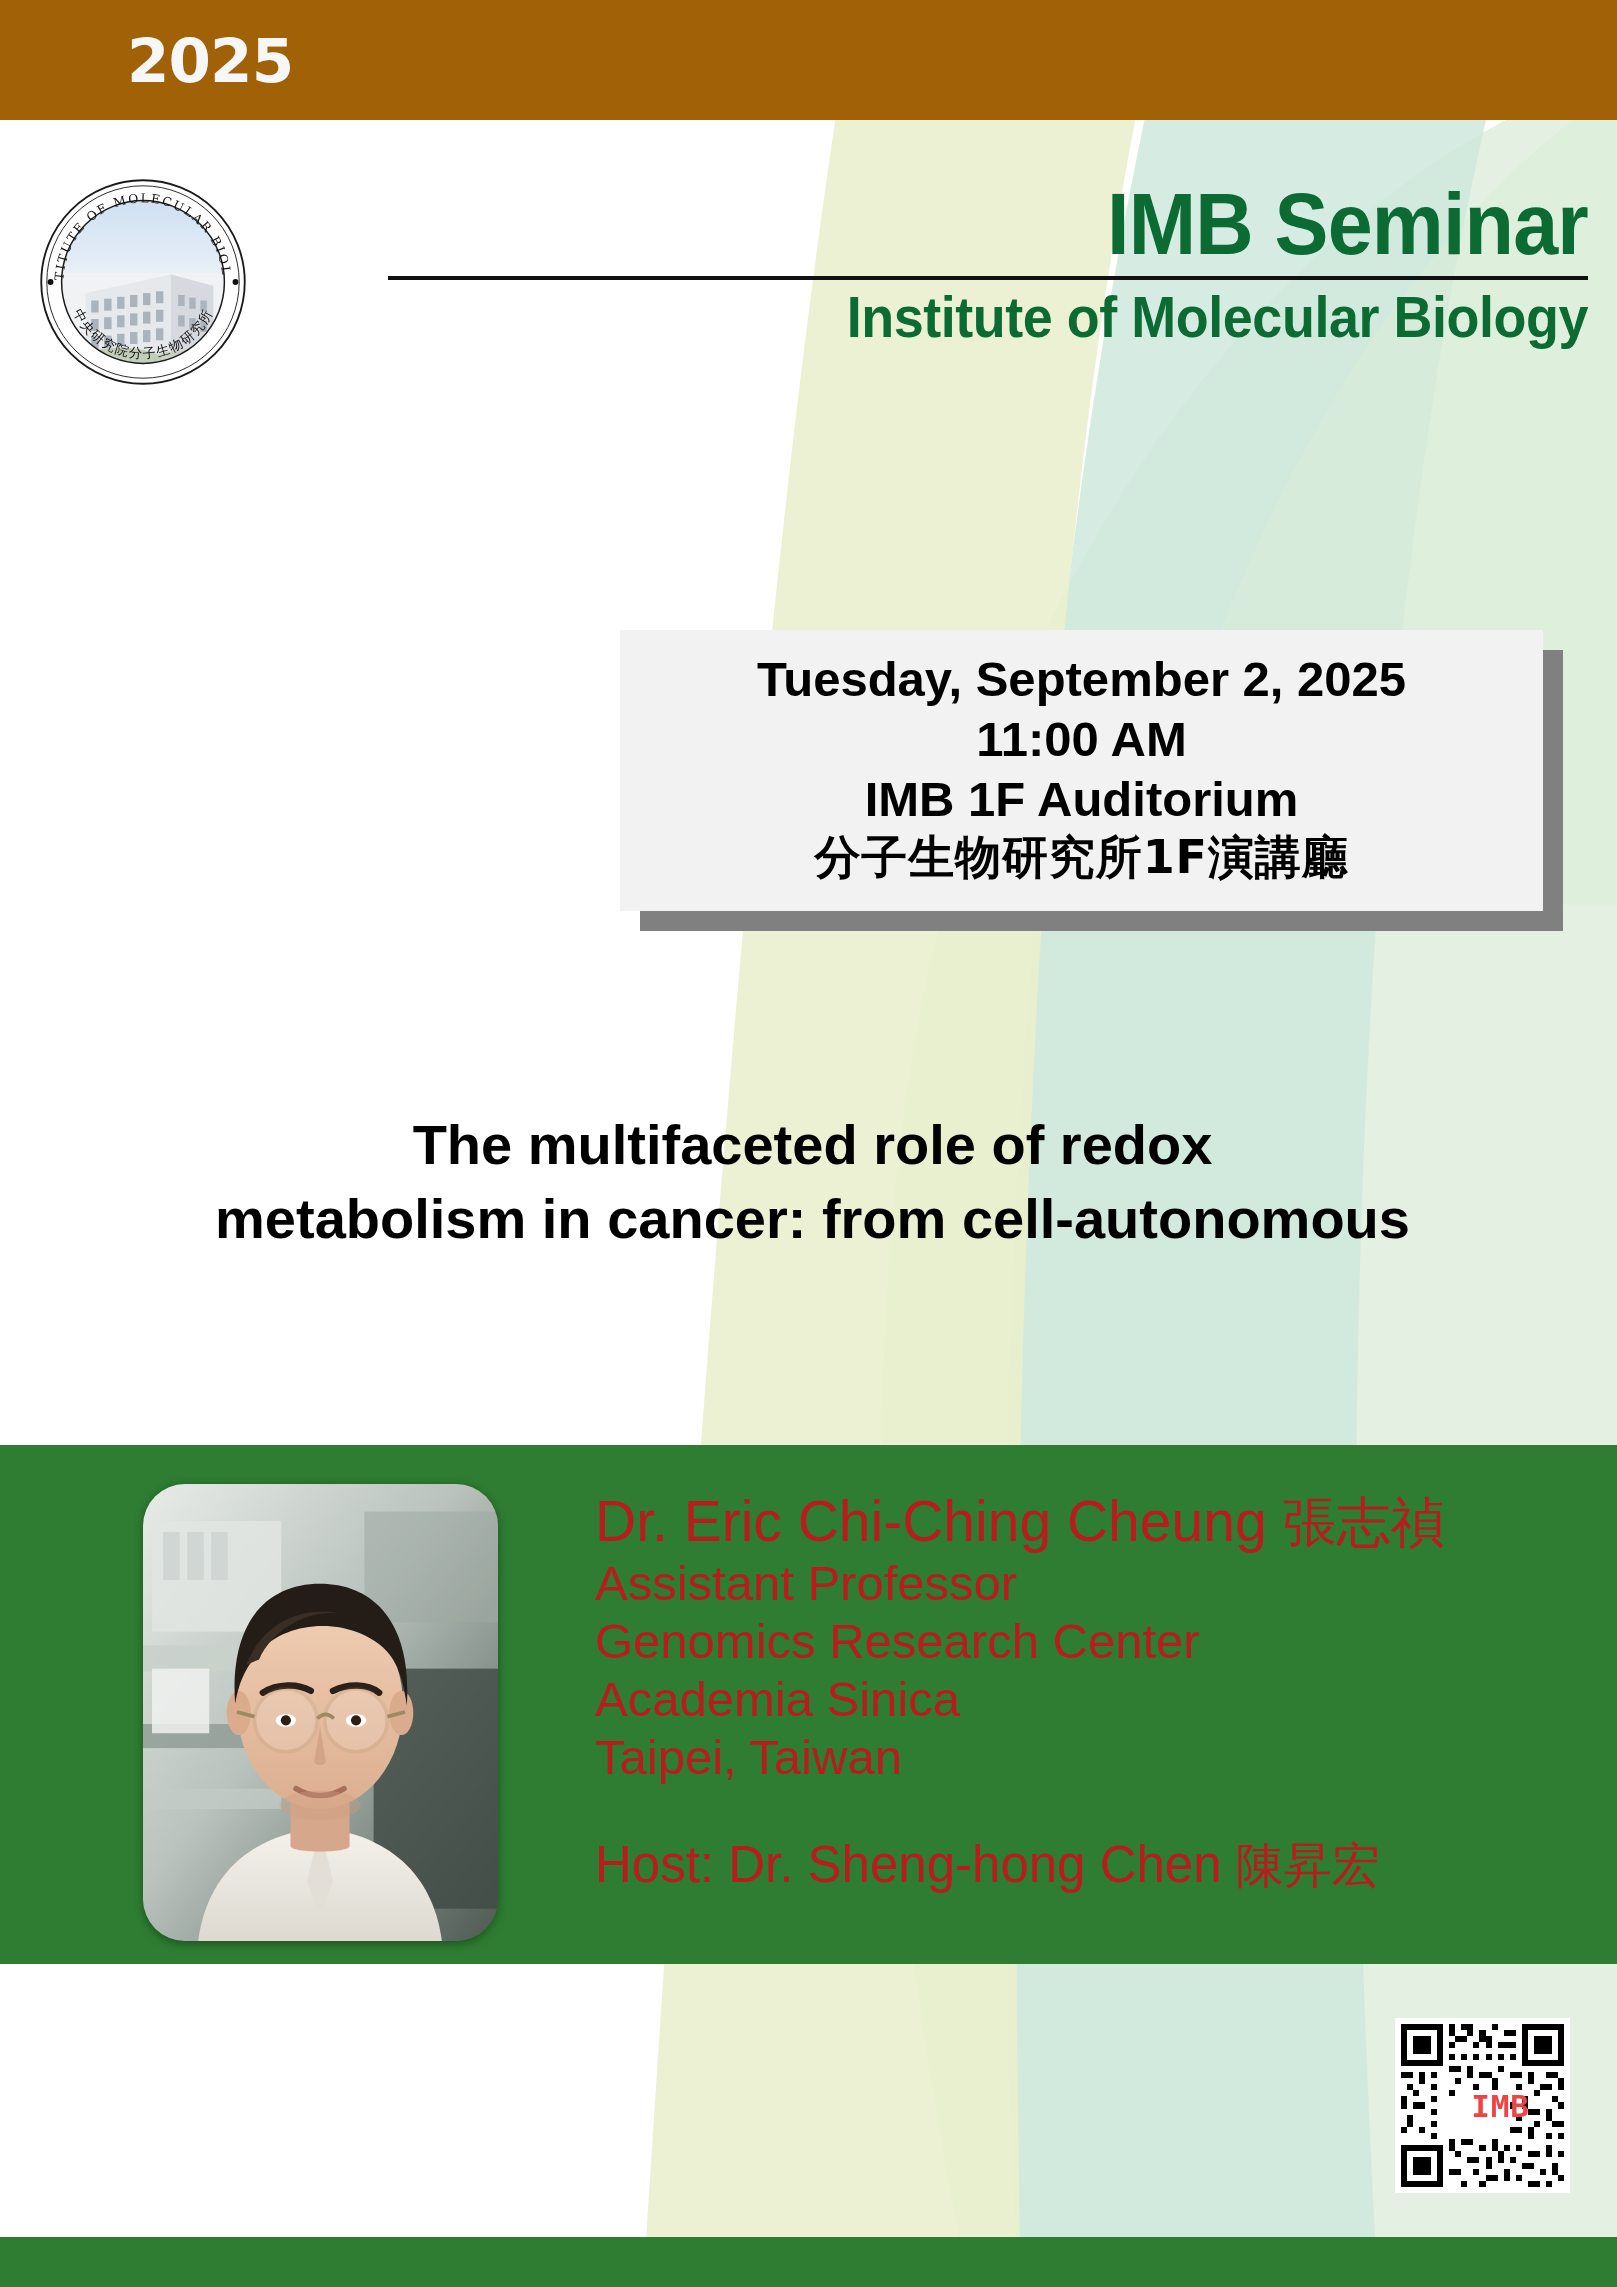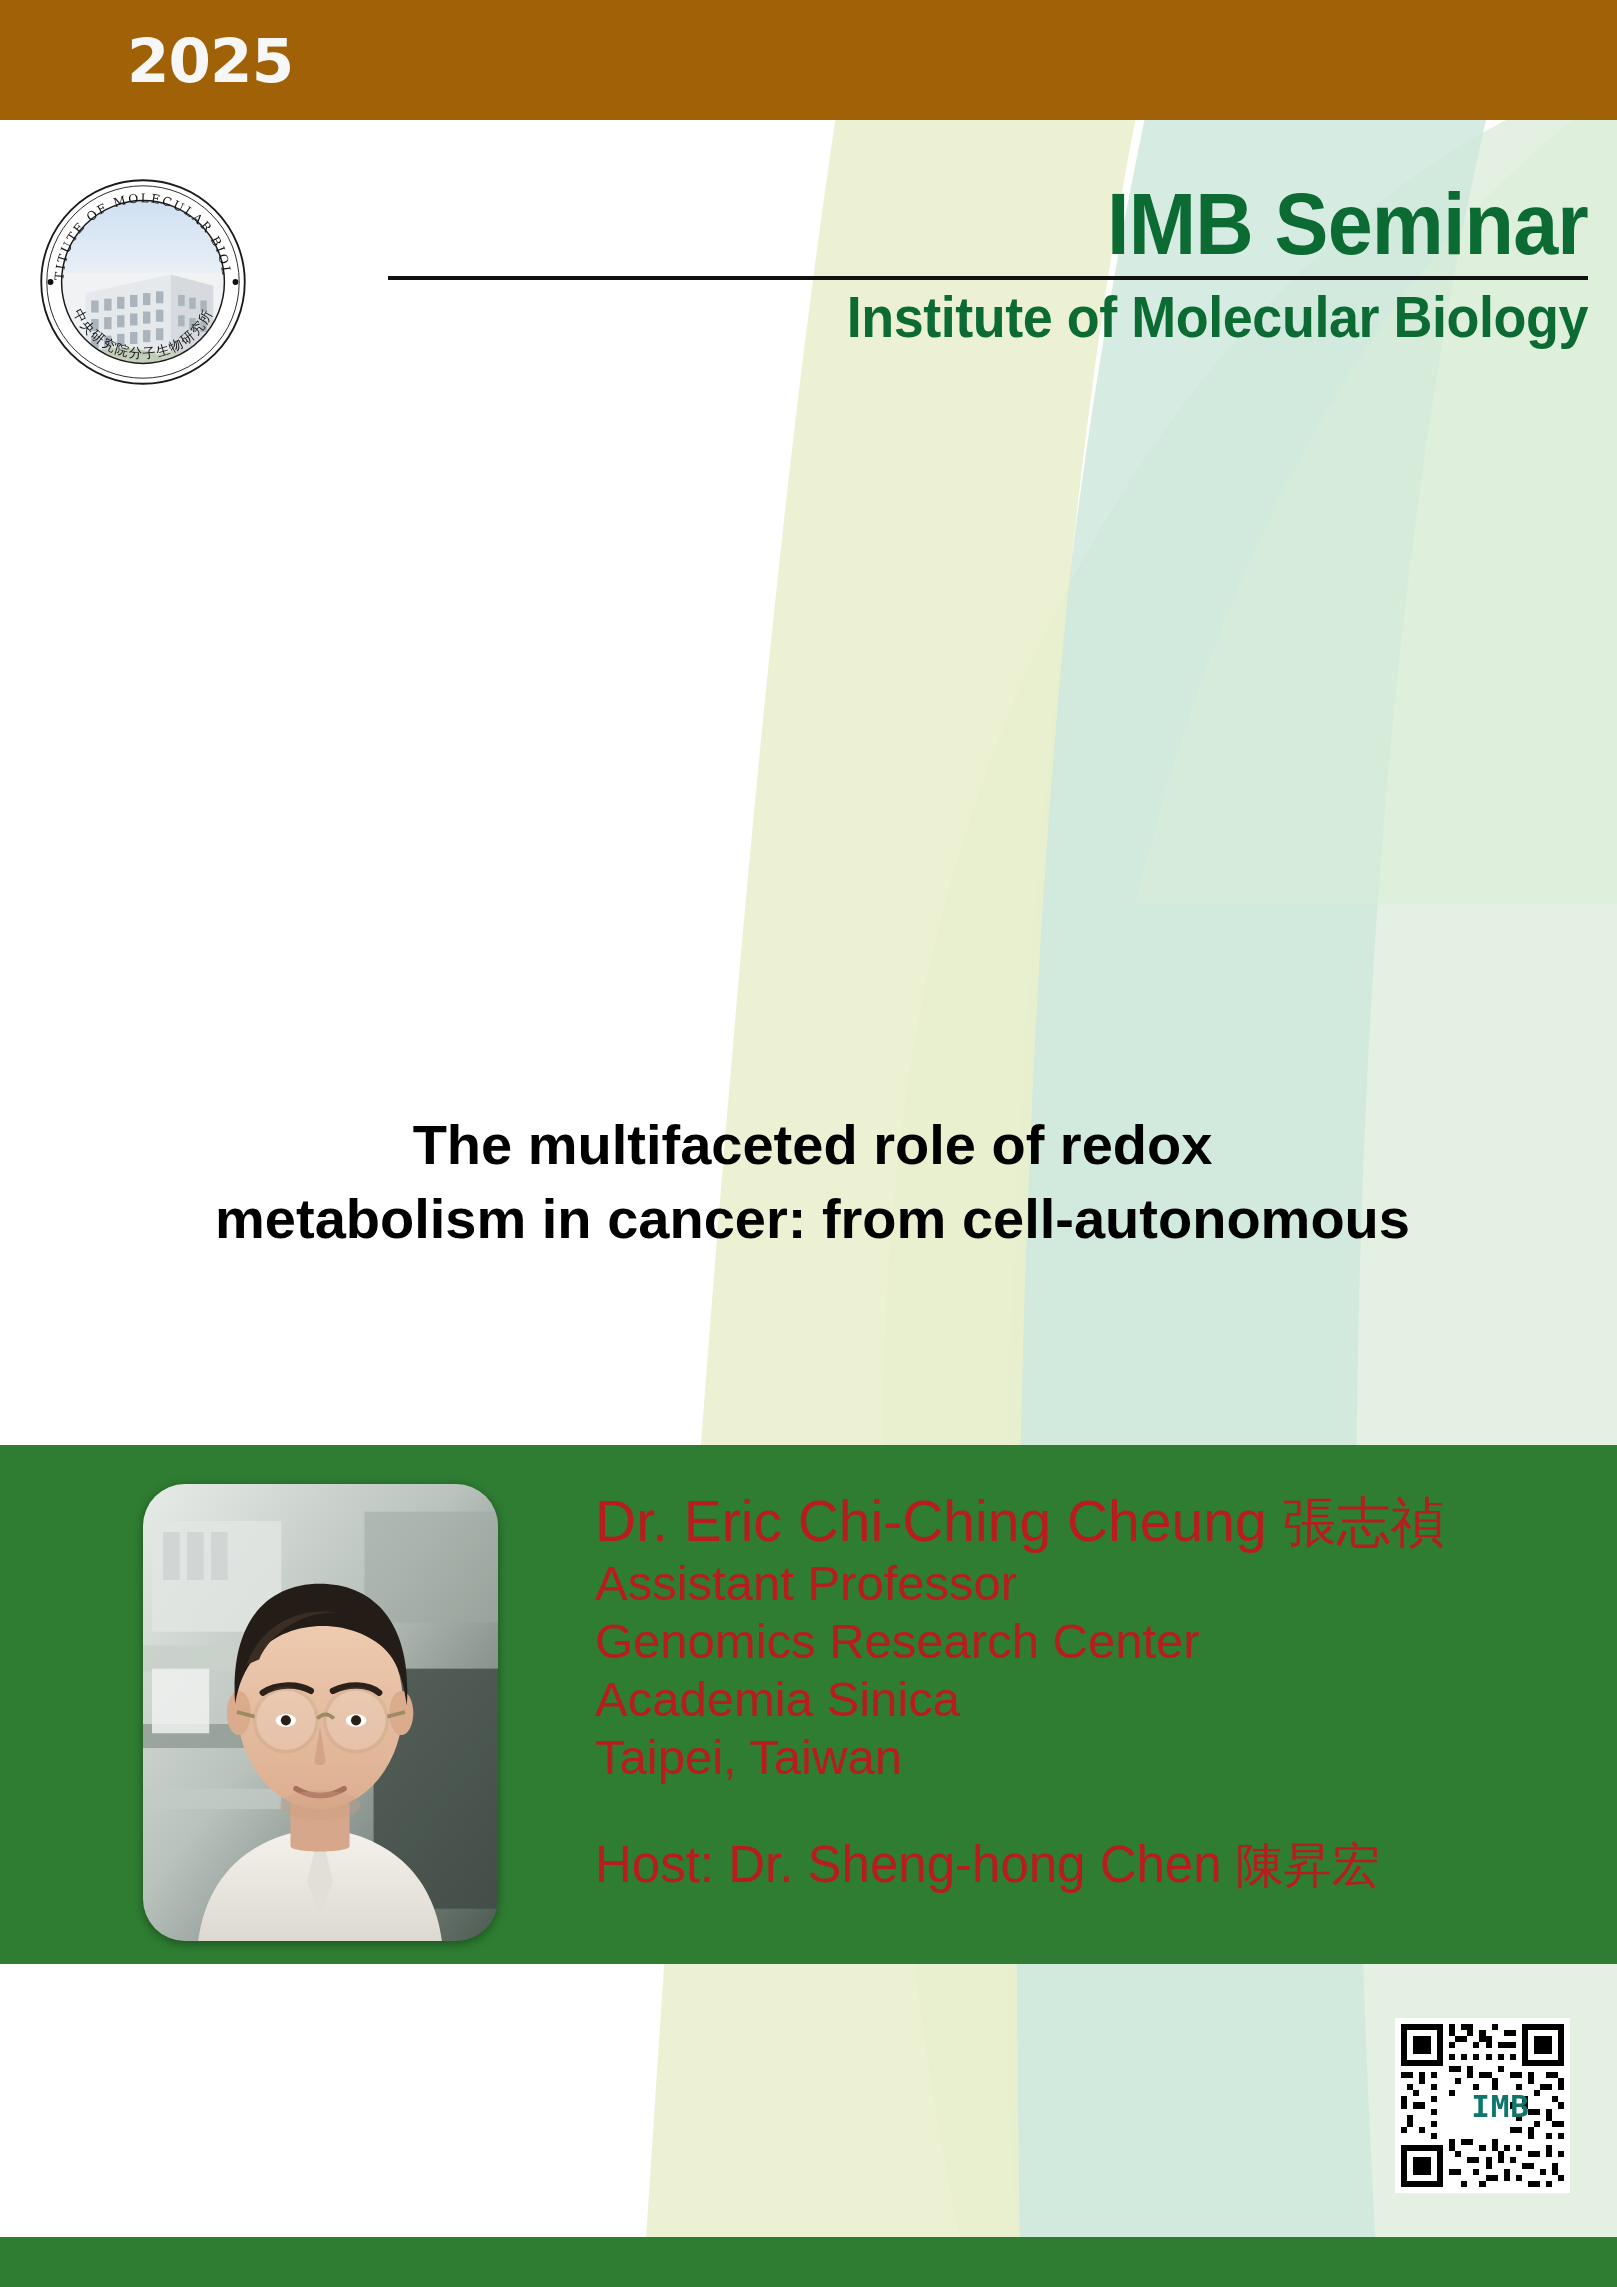--- a/index.html
+++ b/index.html
@@ -226,21 +226,21 @@
     background: #ffffff;
     z-index: 7;
   }
   .qr svg { display: block; width: 100%; height: 100%; }
   .qr-label {
     position: absolute;
     left: 0; right: 0;
     top: 50%;
     transform: translateY(-50%);
     text-align: center;
-    color: #0f766e;
+    color: #ef4444;
     font-size: 31px;
     font-weight: bold;
     font-family: "DejaVu Sans Mono", monospace;
     letter-spacing: 0.9px;
     pointer-events: none;
     padding-left: 36px;
   }
 
   
   .bottombar {
@@ -344,20 +344,29 @@
       <circle cx="220" cy="120" r="3.2" fill="#111111"></circle>
     </svg>
   </div>
 
   <div class="header-block">
     <div class="imb-seminar">IMB Seminar</div>
     <div class="header-rule"></div>
     <div class="imb-institute">Institute of Molecular Biology</div>
   </div>
 
+  <div class="datebox-wrap">
+    <div class="datebox-shadow"></div>
+    <div class="datebox">
+      <div>Tuesday, September 2, 2025</div>
+      <div>11:00 AM</div>
+      <div>IMB 1F Auditorium</div>
+      <div class="cjk">分子生物研究所1F演講廳</div>
+    </div>
+  </div>
 
   <div class="seminar-title">
     <span class="tline">The multifaceted role of redox</span>
     <span class="tline">metabolism in cancer: from cell-autonomous</span>
   </div>
 
   <div class="speaker-band"></div>
 
   <div class="photo">
     <svg viewBox="0 0 385 495" preserveAspectRatio="xMidYMid slice">

